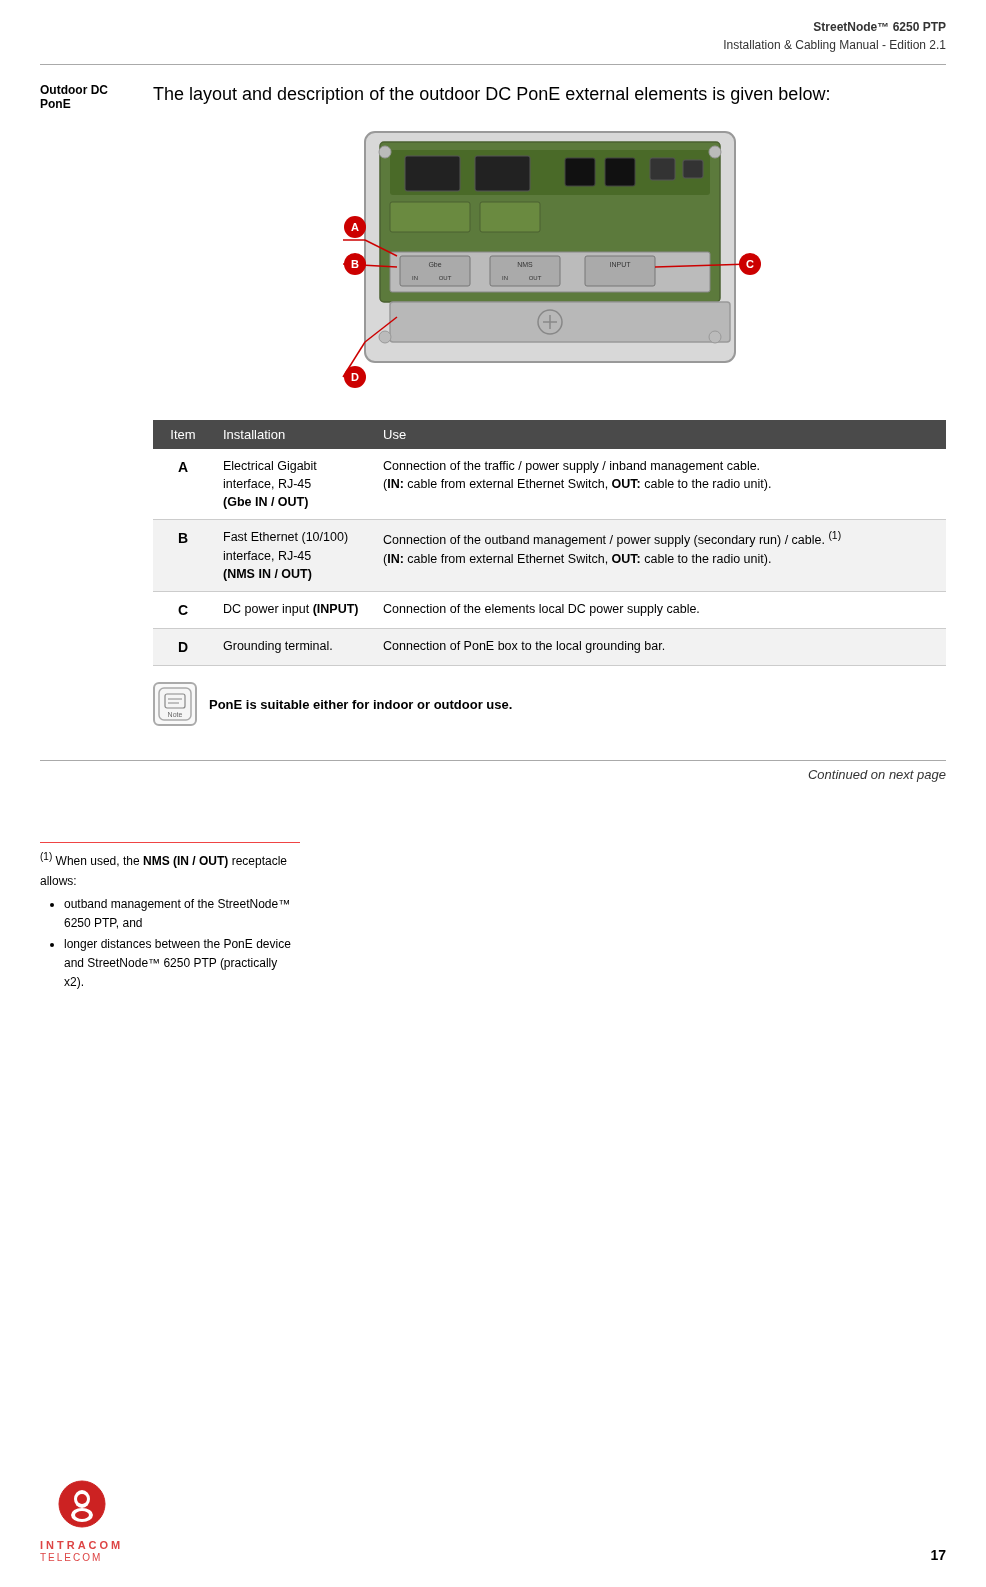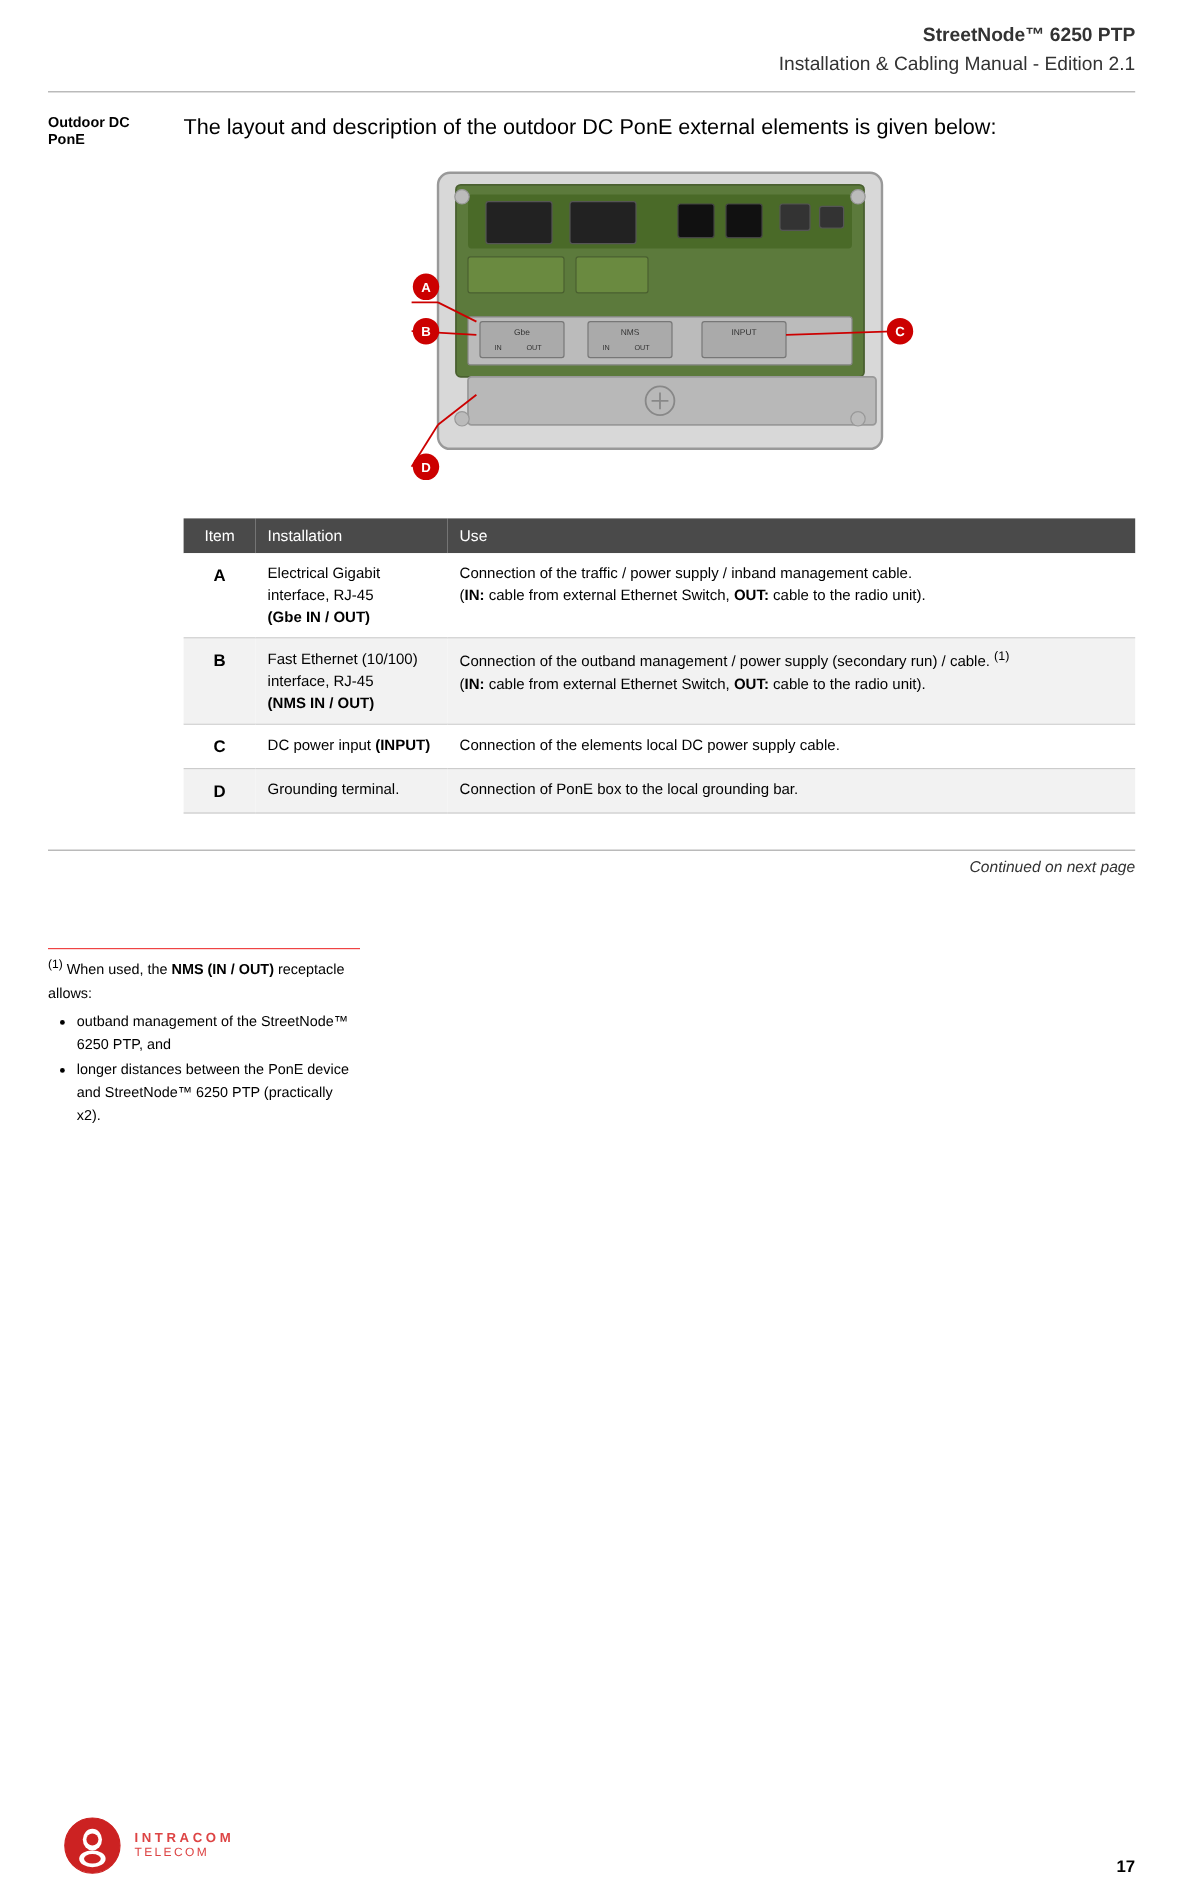--- a/index.html
+++ b/index.html
@@ -14,21 +14,21 @@
     }
     .page {
       width: 986px;
       min-height: 1587px;
       padding: 18px 40px 20px 40px;
       position: relative;
     }
     
     .header {
       text-align: right;
-      font-size: 16px;
+      font-size: 12px;
       color: #333;
       margin-bottom: 10px;
       line-height: 1.5;
     }
     .header-title { font-weight: bold; }
 
     
     .connections-heading {
       font-size: 24px;
       font-weight: bold;
@@ -166,24 +166,25 @@
       margin-top: 4px;
     }
     .footnote-bullets li {
       margin-bottom: 2px;
     }
 
     
     .logo-section {
       position: absolute;
       bottom: 24px;
-      left: 52px;
+      left: 40px;
       display: flex;
       align-items: center;
       gap: 10px;
+      flex-direction: column;
     }
     .logo-icon {
       width: 50px;
       height: 50px;
     }
     .logo-text {
       font-size: 11px;
       font-weight: bold;
       color: #d44;
       letter-spacing: 3px;
@@ -346,20 +347,33 @@
             <td>
               Grounding terminal.
             </td>
             <td>
               Connection of PonE box to the local grounding bar.
             </td>
           </tr>
         </tbody>
       </table>
 
+      <div class="note-box">
+        <div class="note-icon">
+
+          <svg width="36" height="36" viewBox="0 0 36 36">
+            <rect x="2" y="2" width="32" height="32" rx="5" fill="#f5f5f5" stroke="#aaa" stroke-width="1.5"></rect>
+            <rect x="8" y="8" width="20" height="14" rx="2" fill="none" stroke="#888" stroke-width="1.2"></rect>
+            <line x1="11" y1="13" x2="25" y2="13" stroke="#888" stroke-width="1"></line>
+            <line x1="11" y1="17" x2="22" y2="17" stroke="#888" stroke-width="1"></line>
+            <text x="18" y="31" text-anchor="middle" font-size="7" fill="#666" font-family="Arial">Note</text>
+          </svg>
+        </div>
+        <div class="note-text">PonE is suitable either for indoor or outdoor use.</div>
+      </div>
 
     </div>
   </div>
 
   <hr class="footer-divider">
   <div class="continued-text">Continued on next page</div>
 
   <div class="footnote-section">
     <div>
       <sup>(1)</sup> When used, the <span class="bold">NMS (IN / OUT)</span> receptacle allows:

